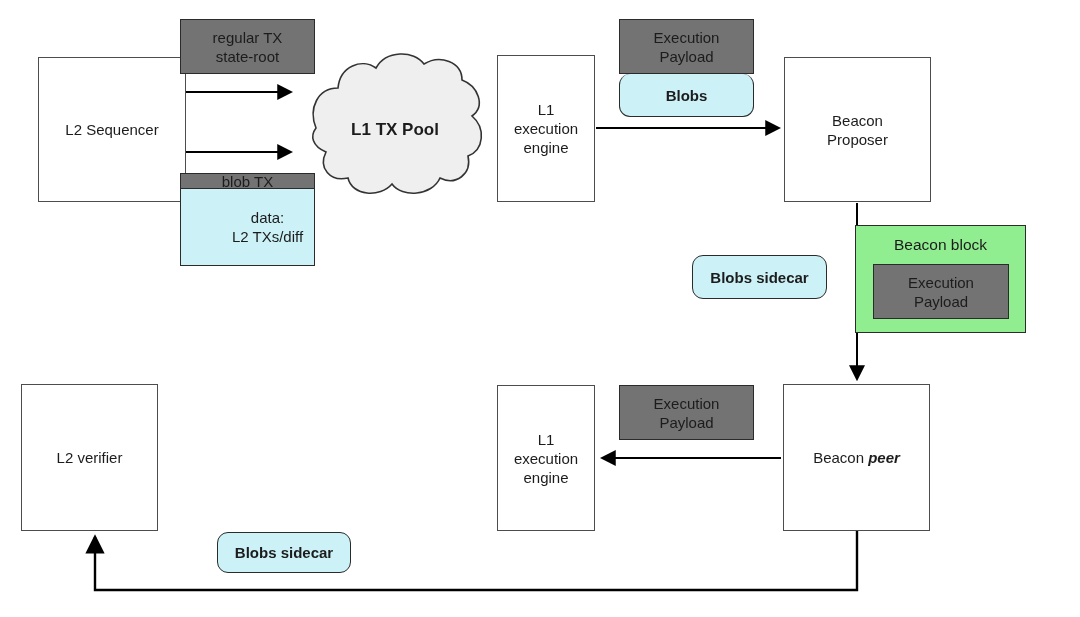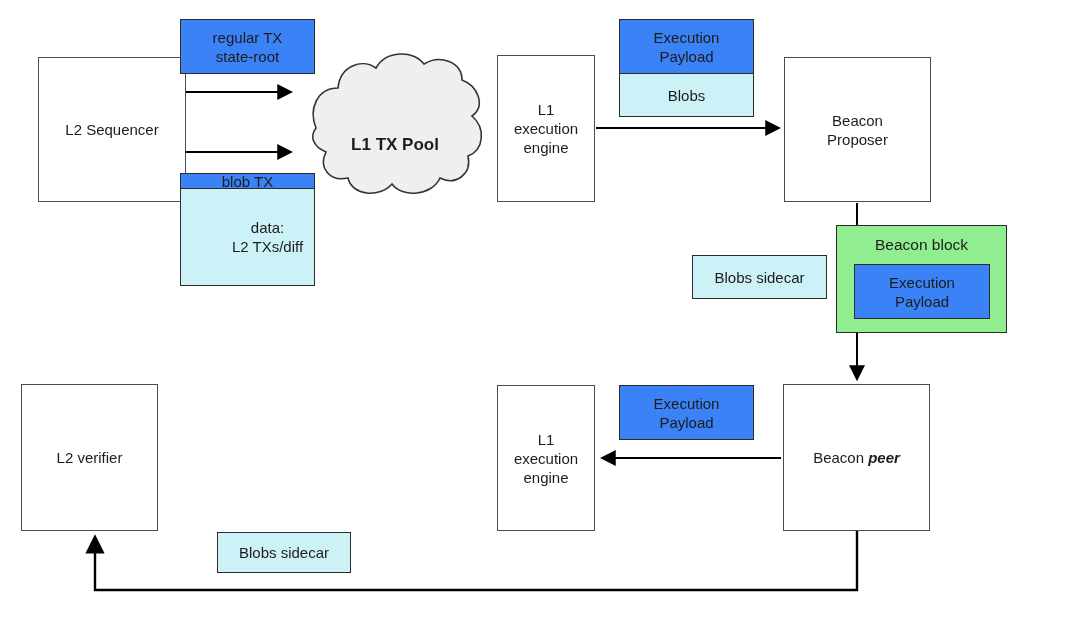--- a/index.html
+++ b/index.html
@@ -28,24 +28,24 @@
     position: absolute;
     border: 1px solid #2b2b2b;
     display: flex;
     align-items: center;
     justify-content: center;
     text-align: center;
     font-size: 15px;
     line-height: 19px;
     box-sizing: border-box;
   }
-  .yellow { background: #3b82f6; }
+  .yellow { background: #737373; }
   .cyan   { background: #ccf2f8; }
   .green  { background: #90ee90; }
-  .bold   { font-weight: normal; }
+  .bold   { font-weight: bold; border-radius: 11px; }
   .prelines { white-space: pre-line; }
   .emph { font-weight: bold; font-style: italic; margin-left: 0.28em; }
   .stack { position: absolute; box-sizing: border-box; }
   .stack .seg {
     border: 1px solid #2b2b2b;
     display: flex;
     align-items: center;
     justify-content: center;
     text-align: center;
     font-size: 15px;
@@ -128,40 +128,40 @@
   <div class="node" style="left:497px; top:385px; width:98px; height:146px;">
     <span class="prelines">L1
 execution
 engine</span>
   </div>
 
   <div class="node" style="left:21px; top:384px; width:137px; height:147px;">
     <span>L2 verifier</span>
   </div>
 
-  <div class="cloud-label" style="left:330px; top:135px; width:130px;text-align:center;">L1 TX Pool</div>
+  <div class="cloud-label" style="left:330px; top:120px; width:130px;text-align:center;">L1 TX Pool</div>
 
   <div class="note yellow prelines" style="left:180px; top:19px; width:135px; height:55px;">regular TX
 state-root</div>
 
   <div class="stack" style="left:180px; top:173px; width:135px;">
     <div class="seg yellow" style="height:16px;">blob TX</div>
-    <div class="seg cyan prelines" style="height:97px;padding-left:40px;">data:
+    <div class="seg cyan prelines" style="height:77px;padding-left:40px;">data:
 L2 TXs/diff</div>
   </div>
 
   <div class="stack" style="left:619px; top:19px; width:135px;">
     <div class="seg yellow prelines" style="height:55px;">Execution
 Payload</div>
     <div class="seg cyan bold" style="height:43px;">Blobs</div>
   </div>
 
   <div class="note cyan bold" style="left:692px; top:255px; width:135px; height:44px;">Blobs sidecar</div>
 
-  <div class="note green" style="left:836px; top:225px; width:171px; height:108px; display:block;">
+  <div class="note green" style="left:855px; top:225px; width:171px; height:108px; display:block;">
     <div class="beacon-block-title">Beacon block</div>
     <div class="note yellow prelines" style="left:17px; top:38px; width:136px; height:55px;">Execution
 Payload</div>
   </div>
 
   <div class="note yellow prelines" style="left:619px; top:385px; width:135px; height:55px;">Execution
 Payload</div>
 
   <div class="note cyan bold" style="left:217px; top:532px; width:134px; height:41px;">Blobs sidecar</div>
 

